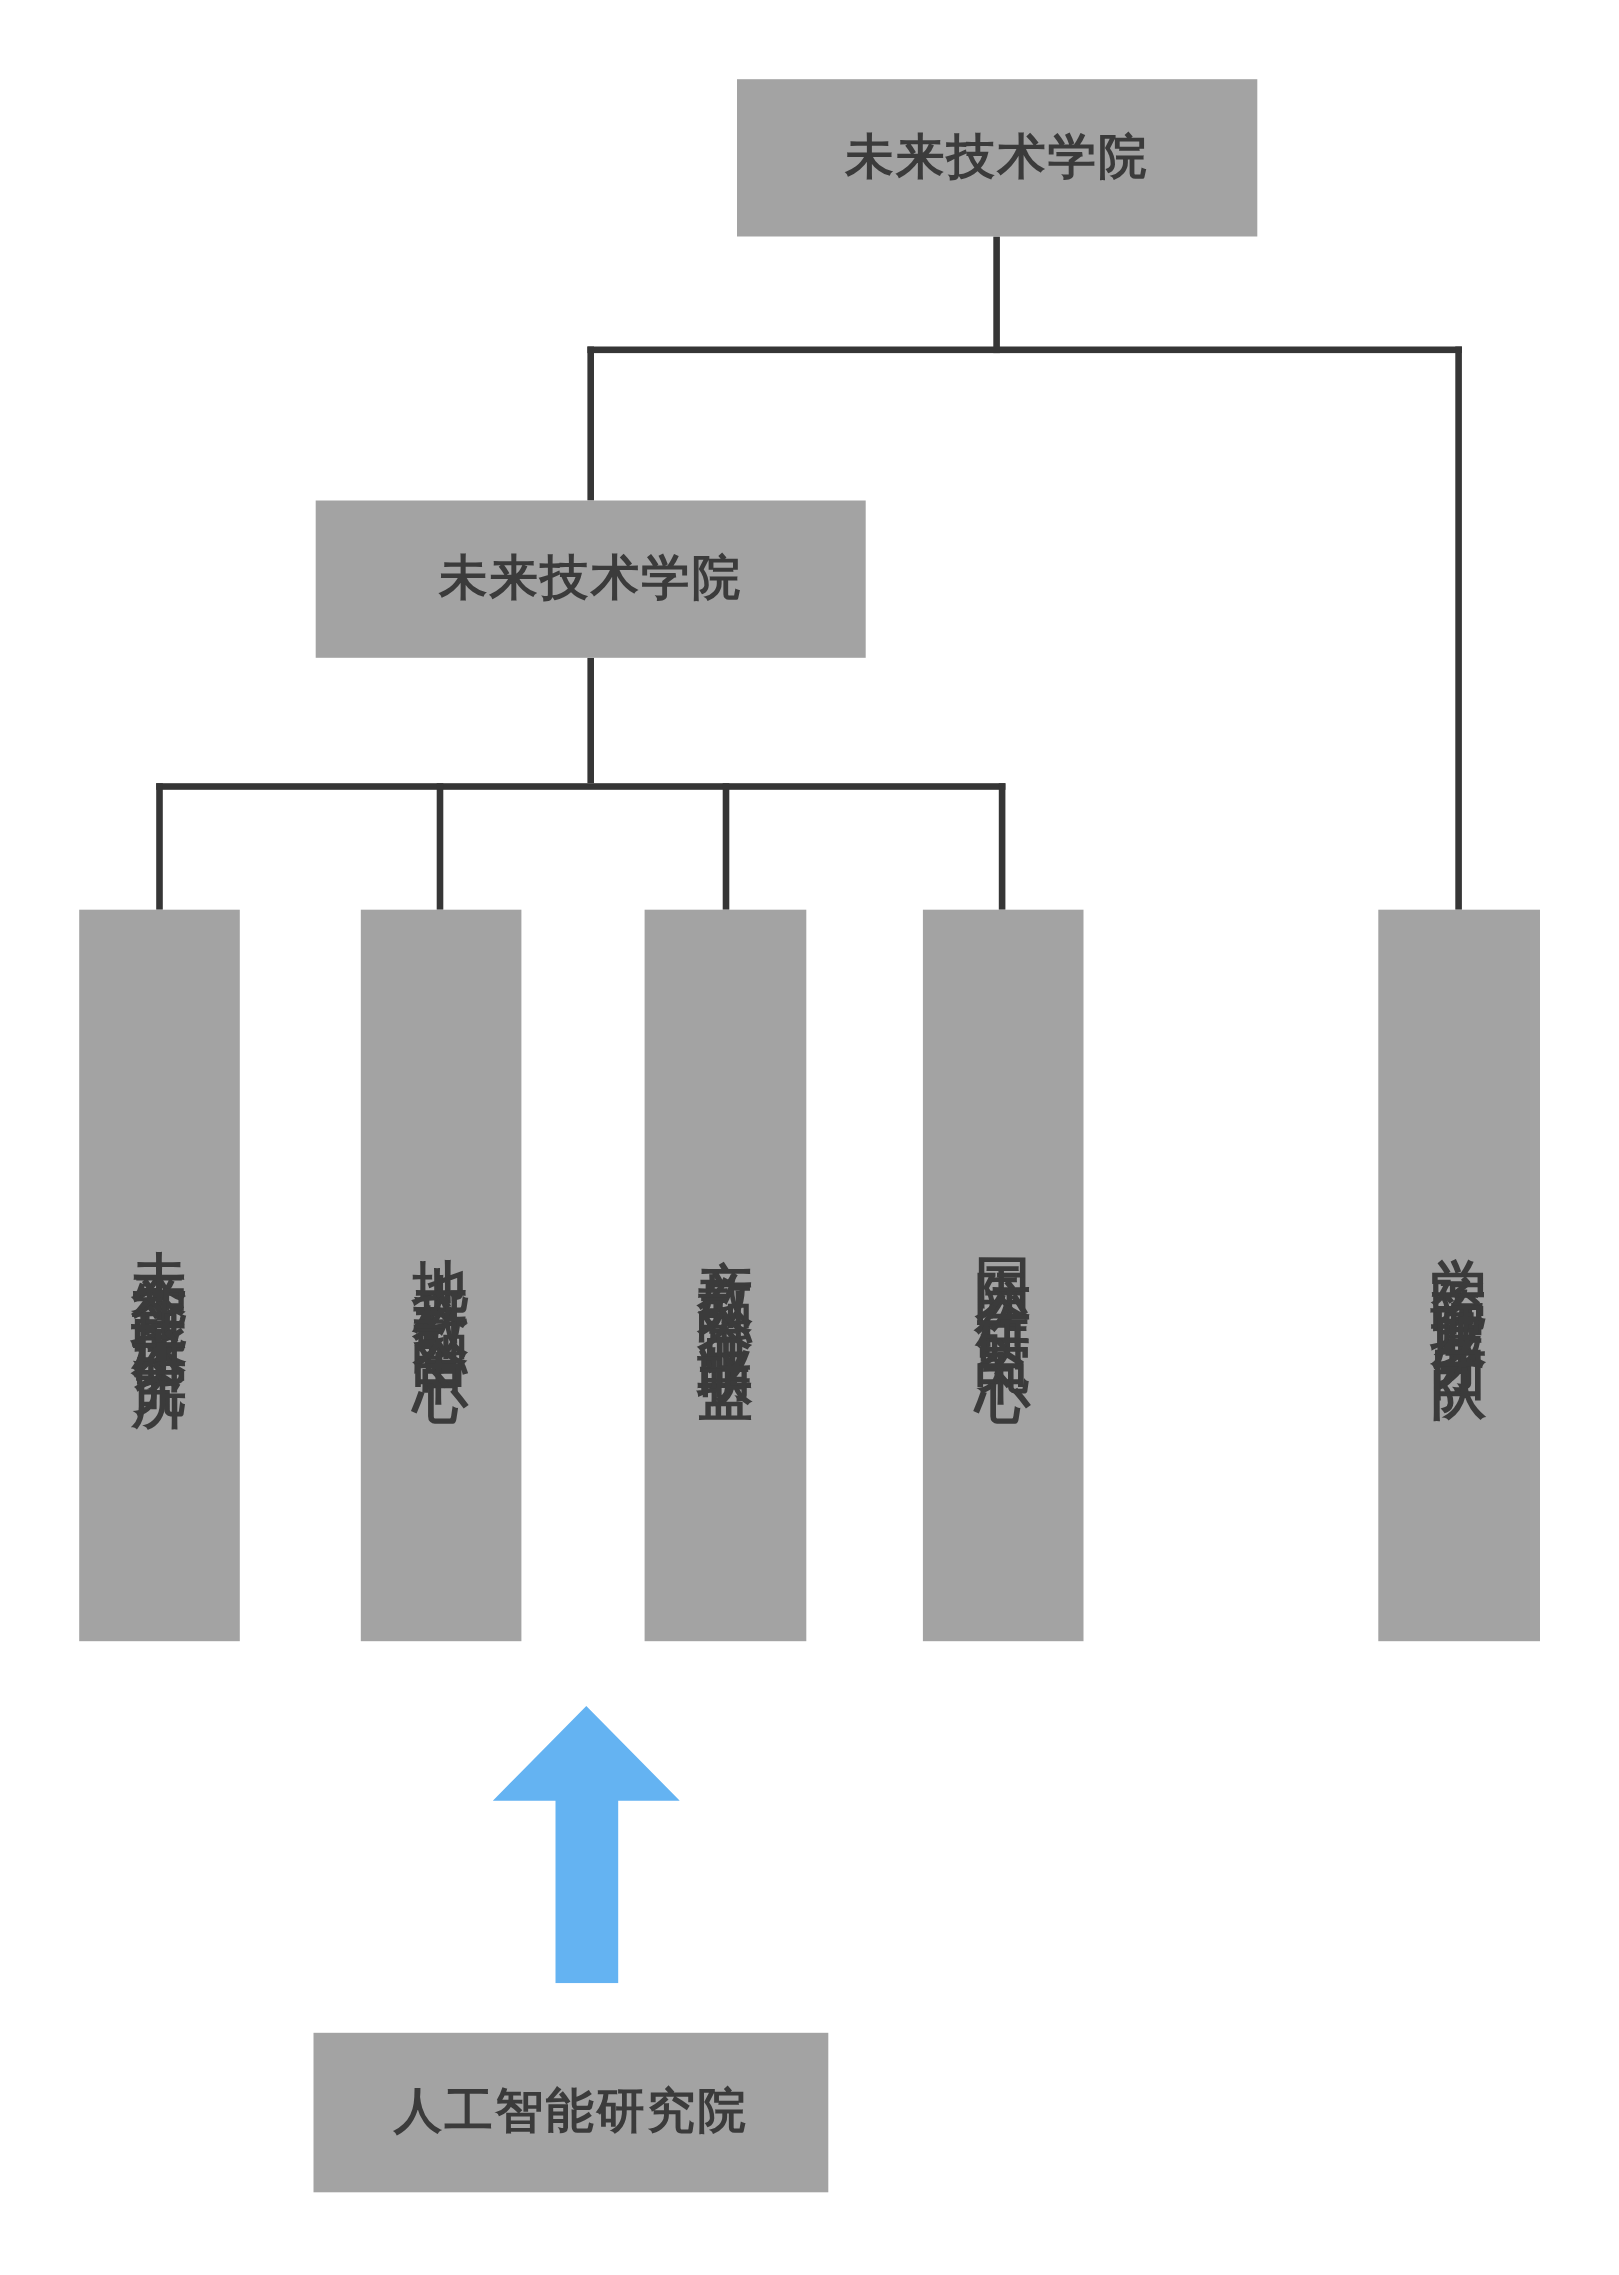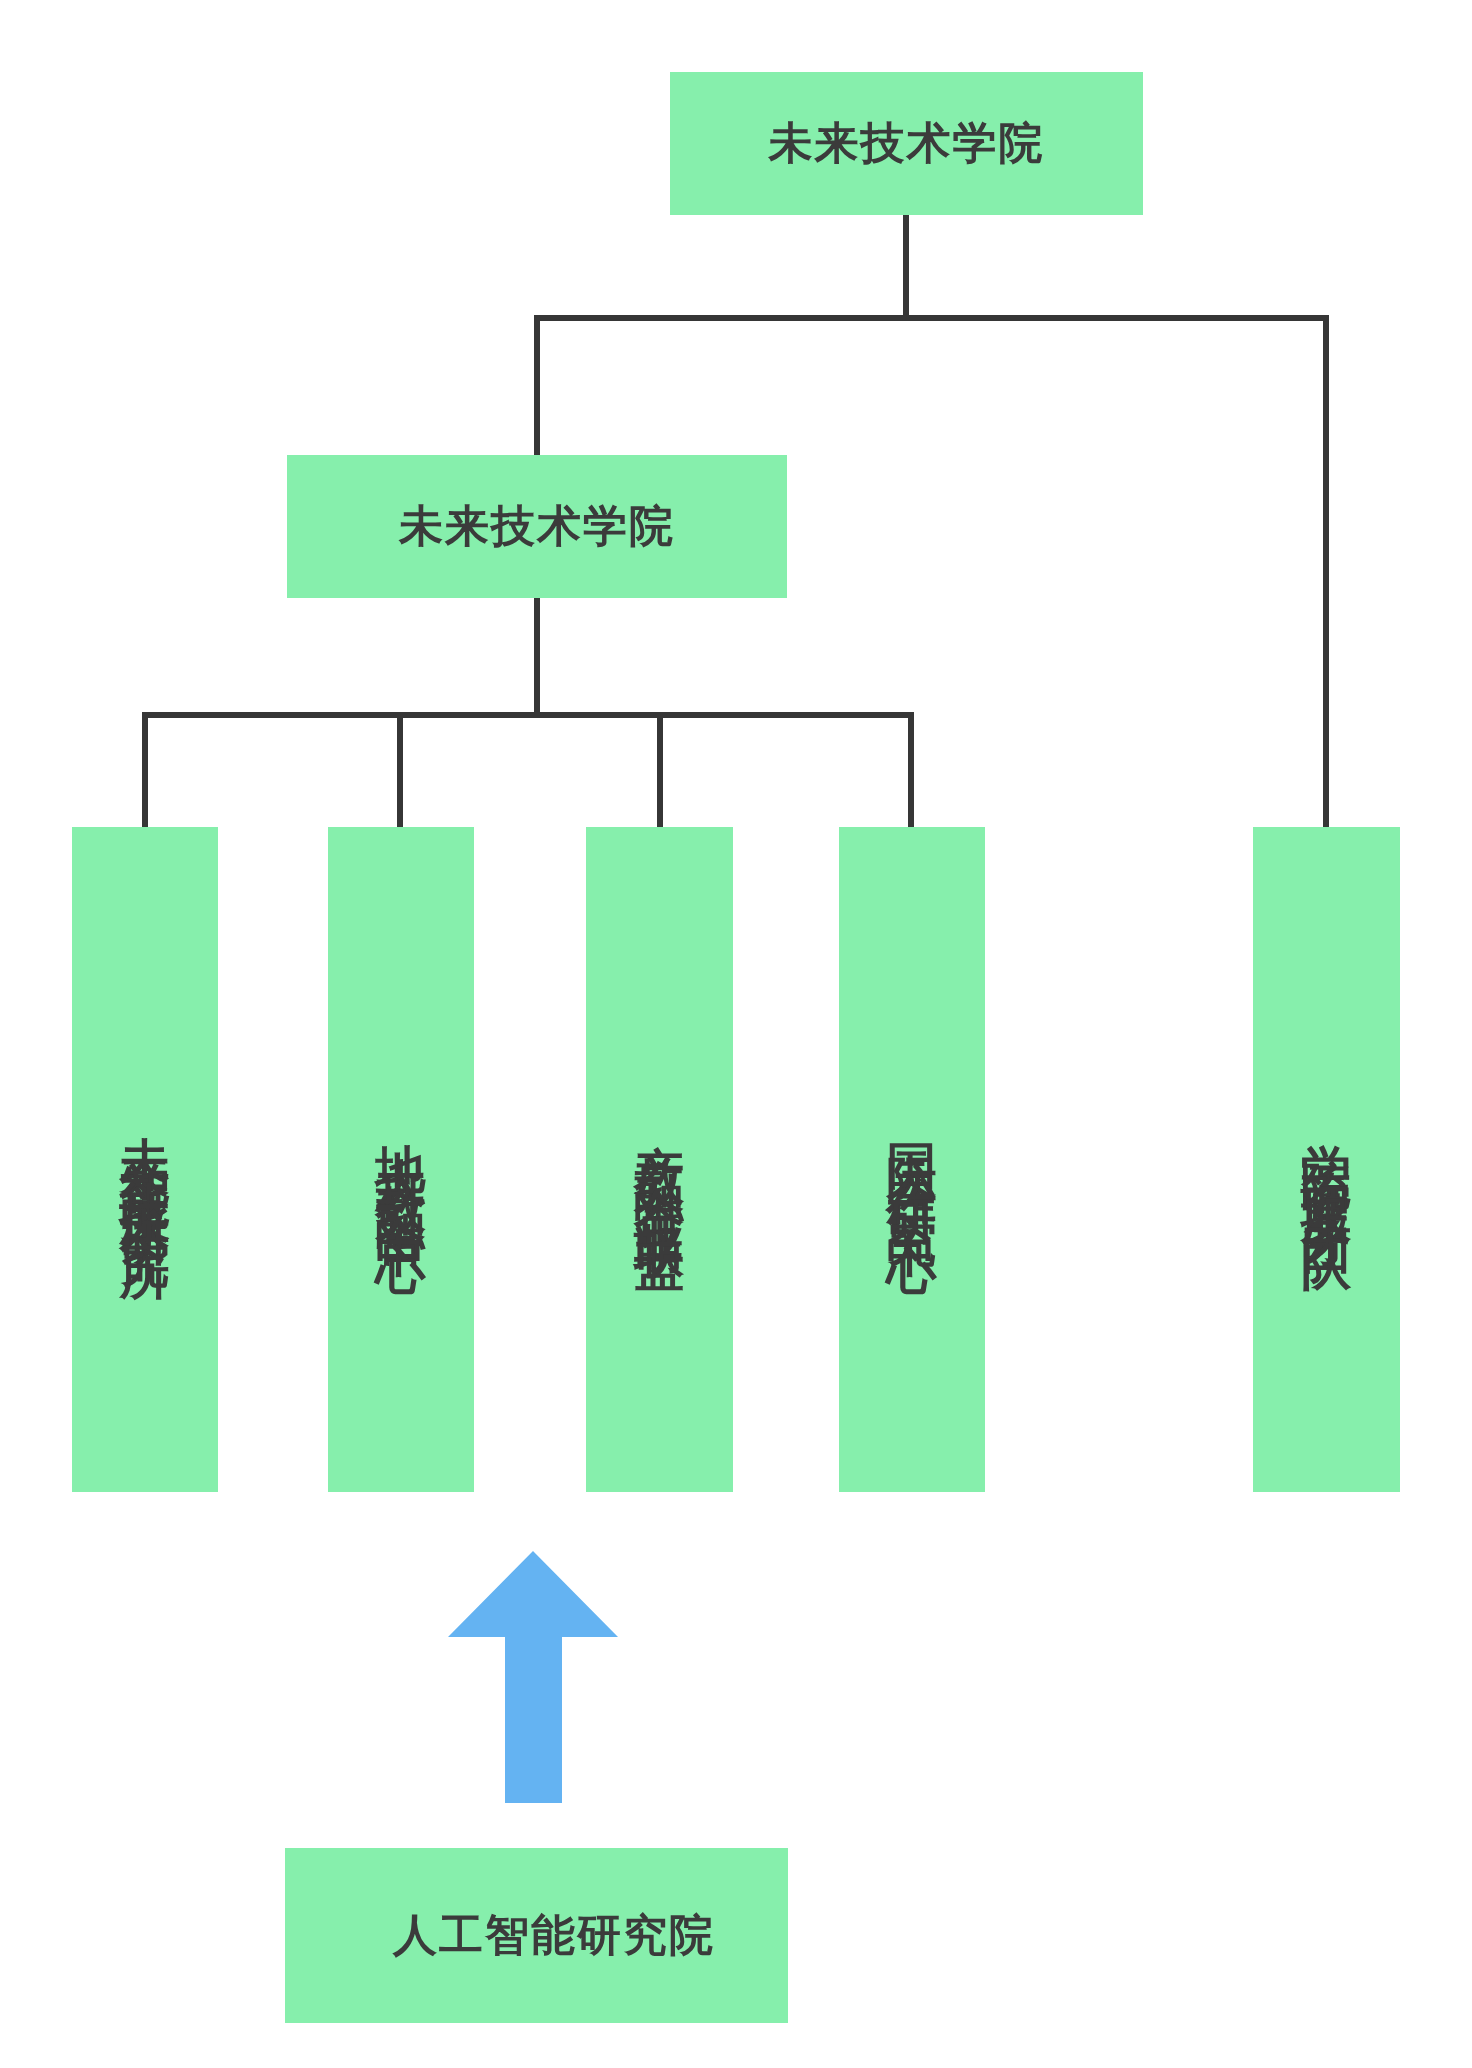--- a/index.html
+++ b/index.html
@@ -6,21 +6,21 @@
   #canvas{
     position:relative;
     width:1472px;
     height:2068px;
     background:#ffffff;
     font-family:"Liberation Sans","DejaVu Sans",sans-serif;
     overflow:hidden;
   }
   .node{
     position:absolute;
-    background:#86efac;
+    background:#a3a3a3;
     color:#3b3b3b;
     font-weight:700;
     display:flex;
     align-items:center;
     justify-content:center;
     text-align:center;
   }
   .h-node{
     font-size:44px;
     letter-spacing:2px;
@@ -47,21 +47,21 @@
     height:252px;
   }
   
   .node-root      {left:670px;  top:72px;   width:473px; height:143px;}
   .node-committee {left:287px;  top:455px;  width:500px; height:143px;}
   .node-dep0      {left:72px;   top:827px;  width:146px; height:665px;}
   .node-dep1      {left:328px;  top:827px;  width:146px; height:665px;}
   .node-dep2      {left:586px;  top:827px;  width:147px; height:665px;}
   .node-dep3      {left:839px;  top:827px;  width:146px; height:665px;}
   .node-dep4      {left:1253px; top:827px;  width:147px; height:665px;}
-  .node-external  {left:285px;  top:1848px; width:468px; height:175px;padding-left:35px;}
+  .node-external  {left:285px;  top:1848px; width:468px; height:145px;}
   
   .seg-root-drop   {left:903px;  top:215px; width:6px;   height:106px;}
   .seg-h1          {left:534px;  top:315px; width:795px; height:6px;}
   .seg-h1-left-drop{left:534px;  top:315px; width:6px;   height:140px;}
   .seg-h1-right-drop{left:1323px;top:315px; width:6px;   height:512px;}
   .seg-committee-drop{left:534px;top:598px; width:6px;   height:114px;}
   .seg-h2          {left:142px;  top:712px; width:772px; height:6px;}
   .seg-d0          {left:142px;  top:712px; width:6px;   height:115px;}
   .seg-d1          {left:397px;  top:712px; width:6px;   height:115px;}
   .seg-d2          {left:657px;  top:712px; width:6px;   height:115px;}

